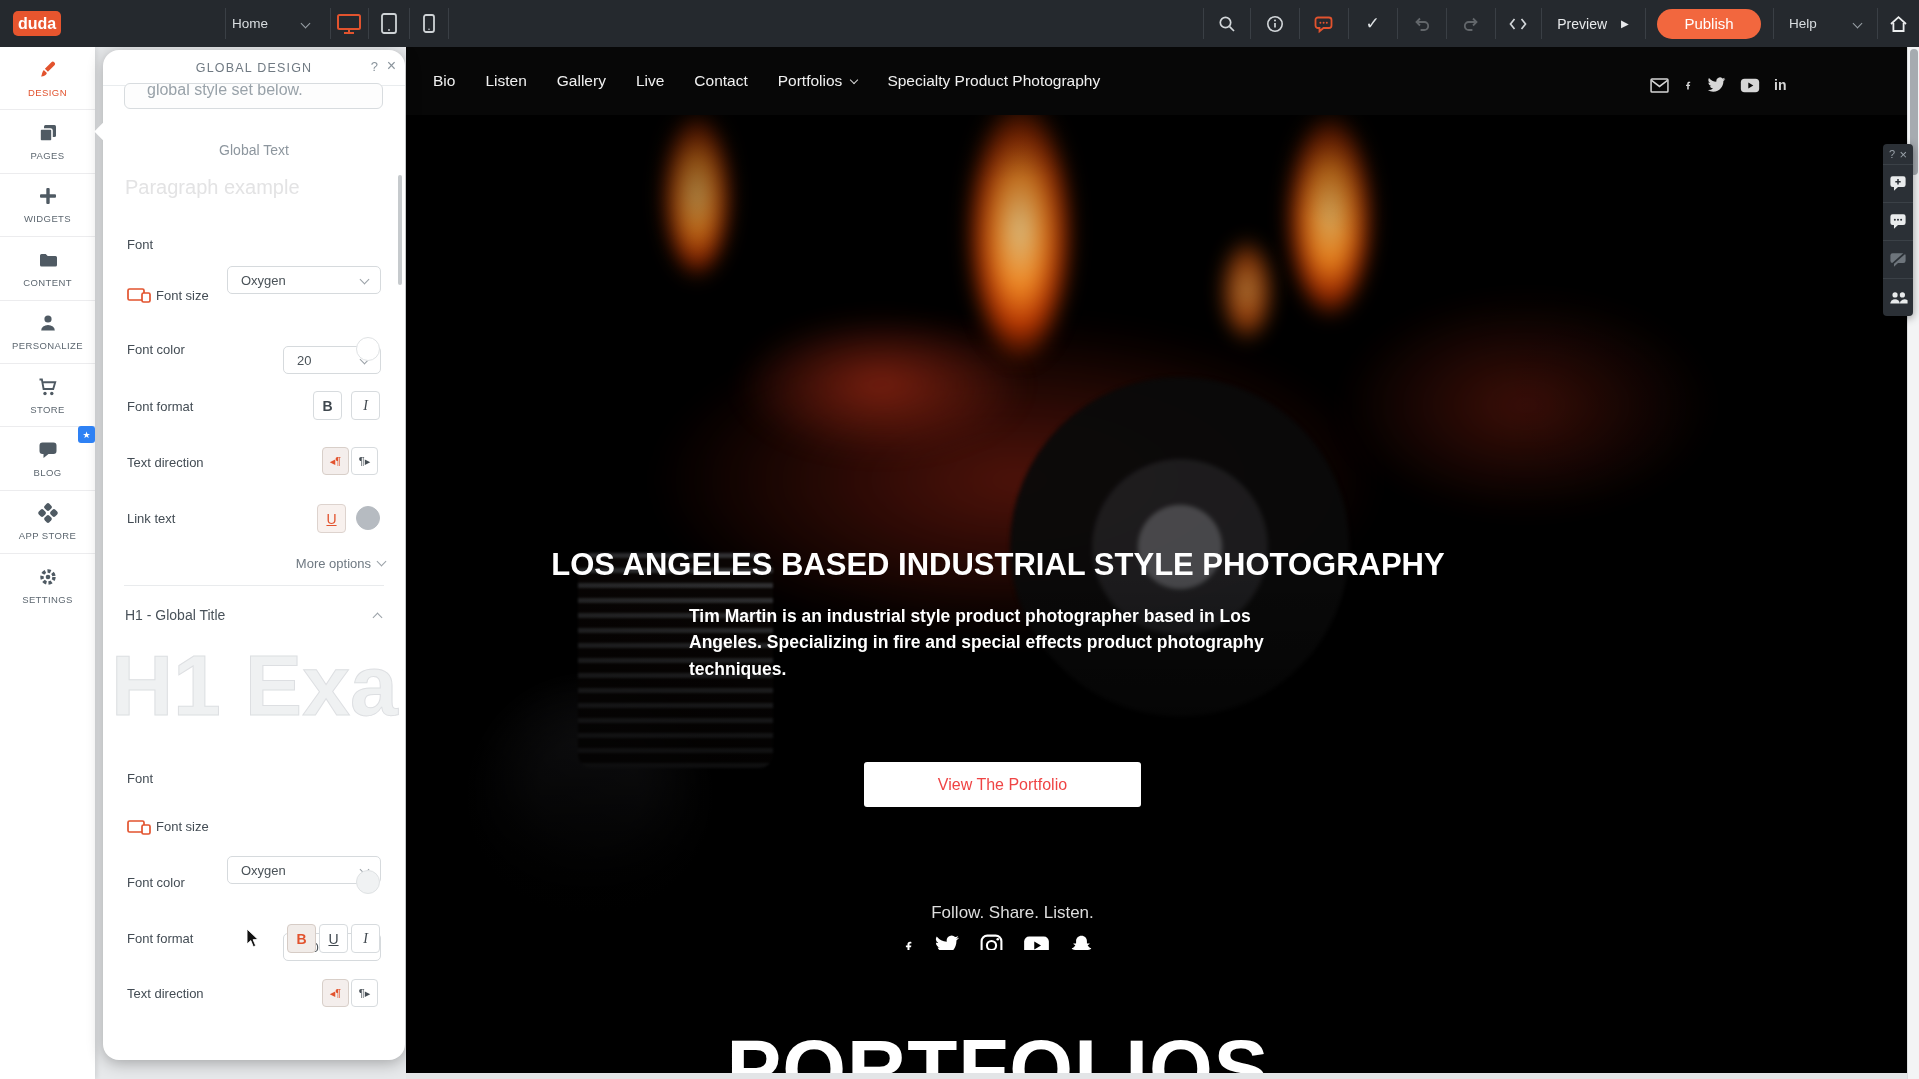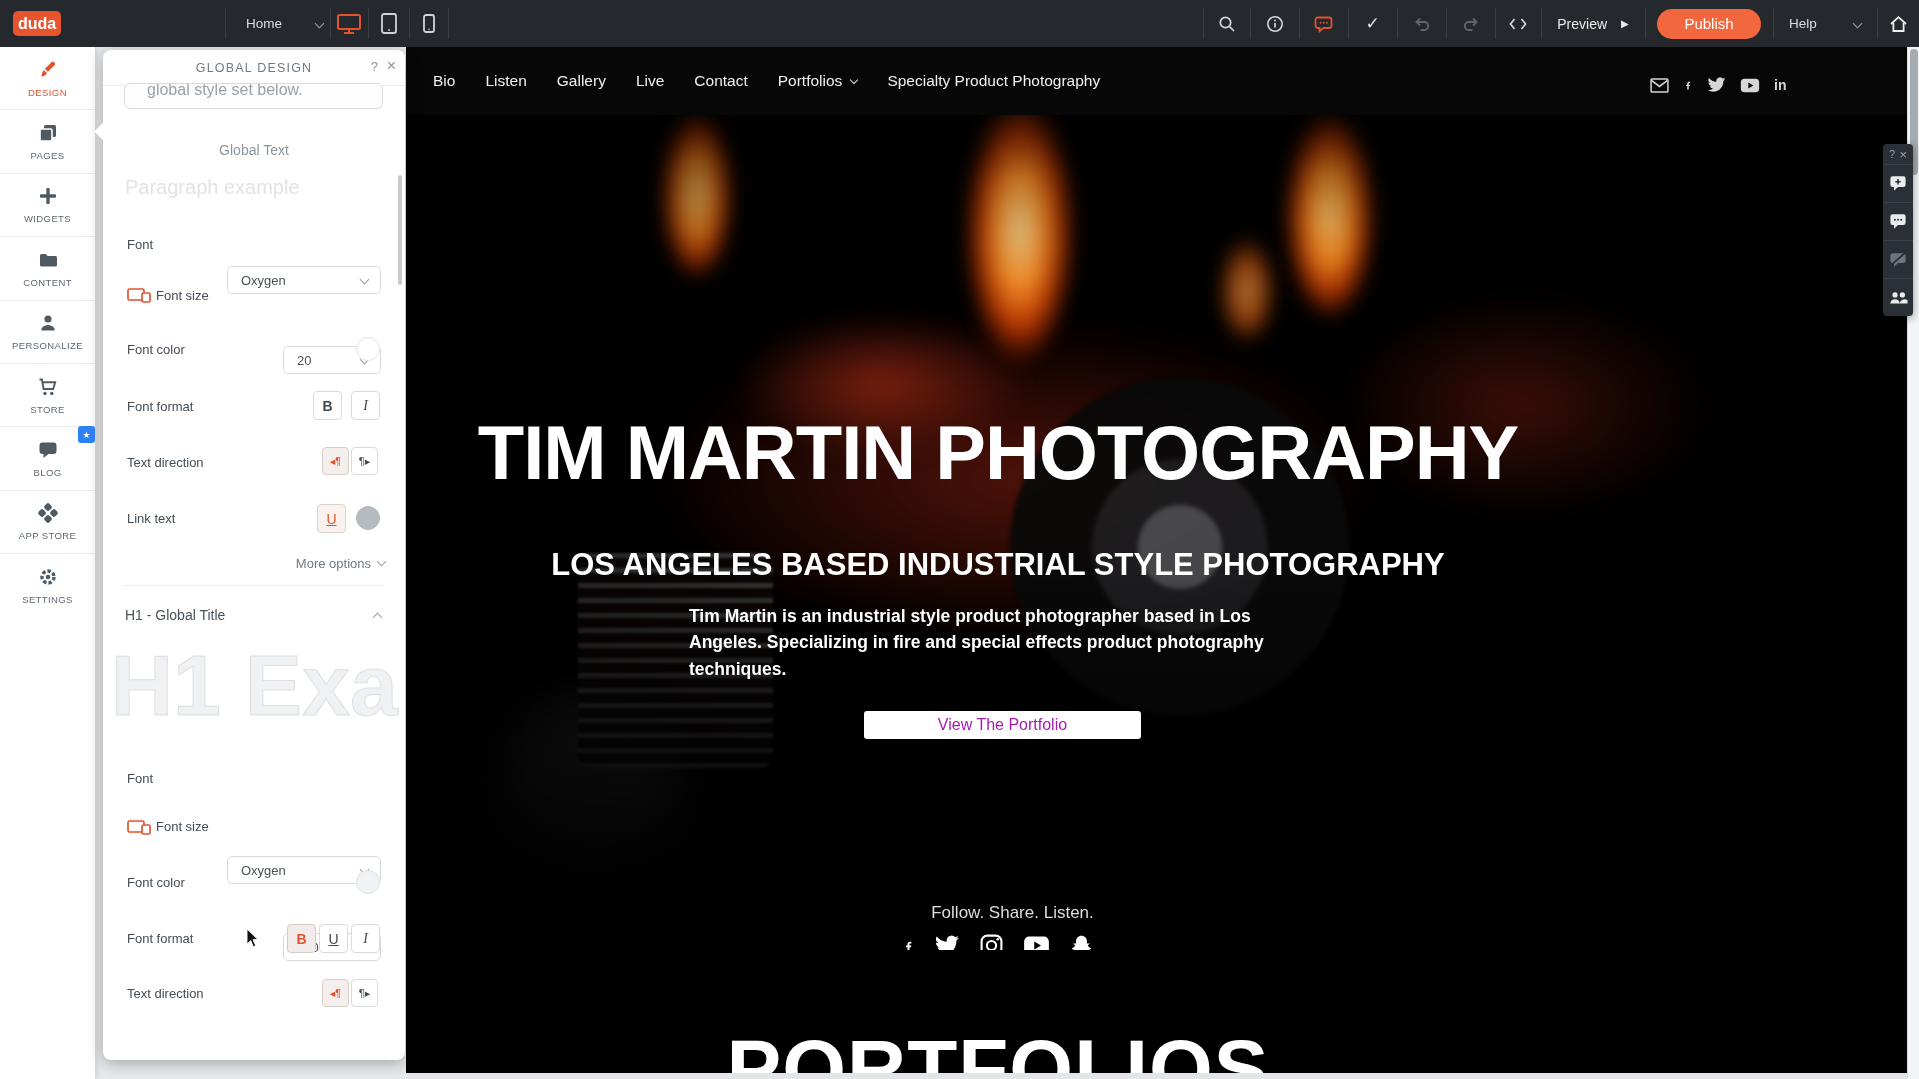--- a/index.html
+++ b/index.html
@@ -23,21 +23,21 @@
   .sidebar { position:absolute; left:0; top:47px; width:95px; height:1032px; background:#fff;
              box-shadow:2px 0 5px rgba(0,0,0,.10); z-index:30; }
   .sb-item { height:63.4px; border-bottom:1px solid #ececee; display:flex; flex-direction:column;
              align-items:center; justify-content:center; color:#4f5a63; cursor:pointer; }
   .sb-item .lbl { font-size:9.5px; letter-spacing:.4px; margin-top:6px; color:#5d6770; }
   .sb-item.active, .sb-item.active .lbl { color:#e2532e; }
   .sb-badge { position:absolute; left:78px; top:426px; width:17px; height:17px; background:#2e81f4; border-radius:3px;
               color:#fff; font-size:9px; display:flex; align-items:center; justify-content:center; z-index:50; }
 
   
-  .panel { position:absolute; left:103px; top:50px; width:302px; height:1010px; background:#fff; border-radius:8px;
+  .panel { position:absolute; left:103px; top:50px; width:302px; height:1010px; background:#fff; border-radius:16px;
            box-shadow:0 3px 16px rgba(0,0,0,.30); z-index:35; }
   .panel-arrow { position:absolute; left:-6px; top:75px; width:13px; height:13px; background:#fff; transform:rotate(45deg); }
   .panel-head { position:relative; height:36px; border-bottom:1px solid #e9ecee; display:flex; align-items:center; justify-content:center; }
   .panel-head .ttl { font-size:12.5px; letter-spacing:1.2px; color:#70window7a83; color:#707a83; }
   .p-help { position:absolute; right:27px; top:9px; color:#8a949c; font-size:13px; cursor:pointer; }
   .p-close { position:absolute; right:9px; top:7px; color:#8a949c; font-size:16px; cursor:pointer; }
   .p-abs { position:absolute; }
   .p-label { font-size:13px; color:#434c54; }
   .p-note { left:21px; top:33px; width:259px; height:26px; border:1px solid #d8dcdf; border-radius:6px;
             background:#fdfdfd; overflow:hidden; }
@@ -72,22 +72,22 @@
   .nav-item .chev { border-color:#d9d9d9; width:6px; height:6px; margin-top:-3px; }
   .top-social { position:absolute; left:1244px; top:29px; display:flex; gap:14px; align-items:center; }
   .top-social svg { cursor:pointer; }
 
   .hero { position:absolute; left:0; top:68px; width:1501px; height:835px; overflow:hidden; }
   .flame { position:absolute; border-radius:50%; filter:blur(9px); }
   .hero-center { position:absolute; left:0; width:1184px; text-align:center; color:#fff; }
   .hero-title { font-size:76px; font-weight:bold; line-height:1.05; letter-spacing:-1px; }
   .hero-sub { font-size:31px; font-weight:bold; }
   .hero-body { position:absolute; left:283px; top:488px; width:578px; color:#fff; font-size:17.5px; font-weight:bold; line-height:1.5; }
-  .cta { position:absolute; left:458px; top:596px; width:277px; height:28px; background:#fff; border-radius:3px;
-         color:#a21caf; font-size:16px; display:flex; align-items:center; justify-content:center; cursor:pointer; }
+  .cta { position:absolute; left:458px; top:647px; width:277px; height:45px; background:#fff; border-radius:3px;
+         color:#ef4444; font-size:16px; display:flex; align-items:center; justify-content:center; cursor:pointer; }
   .follow { position:absolute; left:0; width:1184px; top:788px; text-align:center; color:#dedede; font-size:17px;padding-left:29px; }
   .hero-social { position:absolute; left:0; width:1184px; top:818px; display:flex; justify-content:center; gap:19px; align-items:center; }
   .hero-social svg { cursor:pointer; }
   .portfolios { position:absolute; left:0; top:975px; width:1184px; text-align:center; color:#fff;
                 font-size:82px; font-weight:bold; letter-spacing:1px; }
   .site-bottom-strip { position:absolute; left:0; top:1026px; width:100%; height:6px; background:#e3e5e7; }
 
   
   .vscroll { position:absolute; left:1907px; top:47px; width:12px; height:1032px; background:#f3f4f5; border-left:1px solid #dcdee0; z-index:45; }
   .vthumb { position:absolute; left:2px; top:2px; width:8px; height:126px; background:#a6abb0; border-radius:4px; cursor:pointer; }
@@ -99,21 +99,21 @@
 
   .cursor { position:absolute; left:246px; top:928px; z-index:99; }
 </style>
 </head>
 <body>
 
 <div class="topbar">
   <div class="logo">duda</div>
 
   <div class="tb-sep" style="left:225px"></div>
-  <div class="tb-cell" style="left:232px;width:105px;justify-content:space-between;padding:0 14px">
+  <div class="tb-cell" style="left:218px;width:105px;justify-content:space-between;padding:0 14px">
     <span class="tb-text">Home</span>
     <span class="chev"></span>
   </div>
   <div class="tb-sep" style="left:330px"></div>
 
   <div class="tb-cell" style="left:330px;width:38px">
     <svg width="26" height="22" viewBox="0 0 26 22">
       <rect x="2" y="2" width="22" height="14" rx="1.5" fill="none" stroke="#e2532e" stroke-width="2"></rect>
       <line x1="13" y1="16" x2="13" y2="19" stroke="#e2532e" stroke-width="2"></line>
       <line x1="8" y1="20" x2="18" y2="20" stroke="#e2532e" stroke-width="2"></line>
@@ -399,21 +399,20 @@
     <div class="flame" style="left:850px;top:130px;width:540px;height:320px;filter:blur(14px);opacity:.8;background:radial-gradient(closest-side,#4e130a,transparent 70%)"></div>
     <div class="flame" style="left:254px;top:-5px;width:74px;height:170px;background:radial-gradient(closest-side,#ffd27a,#ff8c1e 45%,#a62e00 75%,transparent)"></div>
     <div class="flame" style="left:558px;top:-20px;width:112px;height:270px;background:radial-gradient(closest-side,#ffe09a,#ff9126 42%,#b23200 72%,transparent)"></div>
     <div class="flame" style="left:878px;top:-5px;width:92px;height:210px;background:radial-gradient(closest-side,#ffd27a,#ff8c1e 45%,#a62e00 75%,transparent)"></div>
     <div class="flame" style="left:812px;top:120px;width:58px;height:110px;opacity:.7;background:radial-gradient(closest-side,#ffb659,#d4570e 55%,transparent)"></div>
     <div style="position:absolute;left:604px;top:262px;width:340px;height:340px;border-radius:50%;filter:blur(2px);opacity:.95;background:radial-gradient(circle,#4a4b4e 0 17%,#1d1d1f 18% 36%,#0a0a0a 37% 70%,#000 71%)"></div>
     <div style="position:absolute;left:64px;top:560px;width:240px;height:240px;border-radius:50%;filter:blur(3px);background:radial-gradient(circle,#26262a 30%,#000 72%)"></div>
     <div style="position:absolute;left:172px;top:438px;width:195px;height:215px;border-radius:14px;filter:blur(1px);opacity:.85;background:repeating-linear-gradient(180deg,#38383b 0 5px,#0b0705 5px 15px)"></div>
     <div style="position:absolute;inset:0;background:radial-gradient(ellipse at 45% 38%,transparent 35%,rgba(0,0,0,.8) 85%),linear-gradient(180deg,rgba(0,0,0,.35),transparent 25%,transparent 55%,#000 96%)"></div>
 
-    <div class="hero-center hero-title" style="top:298px">TIM MARTIN PHOTOGRAPHY</div>
     <div class="hero-center hero-sub" style="top:432px">LOS ANGELES BASED INDUSTRIAL STYLE PHOTOGRAPHY</div>
     <div class="hero-body">Tim Martin is an industrial style product photographer based in Los Angeles. Specializing in fire and special effects product photography techniques.</div>
     <div class="cta">
       <span>View The Portfolio</span>
     </div>
     <div class="follow">Follow. Share. Listen.</div>
 
     <div class="hero-social">
       <svg width="13" height="24" viewBox="0 0 24 24" fill="#fff">
         <path d="M13.8 23 v-8.5 h2.9 l.5-3.3 h-3.4 V9 c0-1 .3-1.6 1.7-1.6 h1.8 V4.4 c-.3 0-1.4-.1-2.7-.1 -2.7 0-4.5 1.6-4.5 4.6 v2.3 H7.2 v3.3 h2.9 V23 h3.7z"></path>

